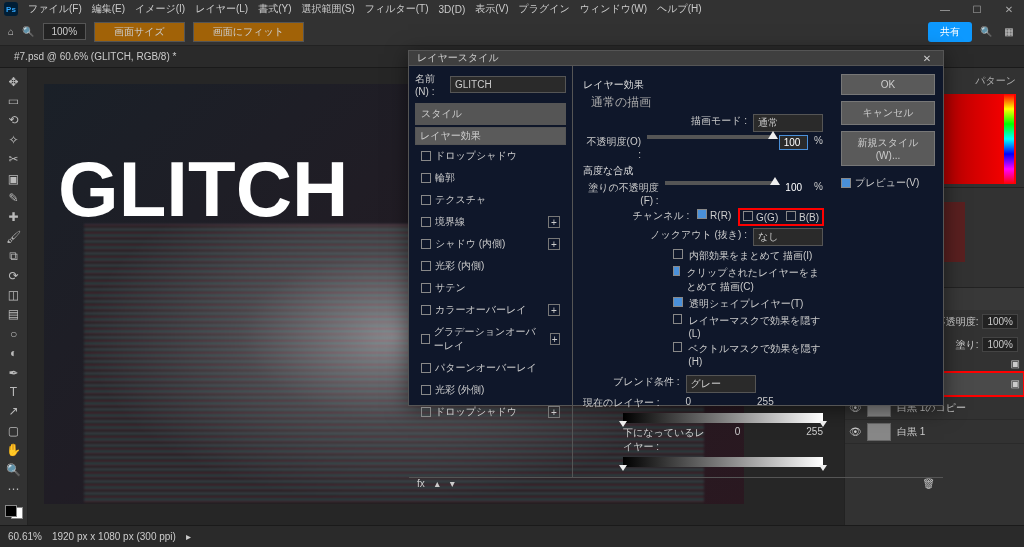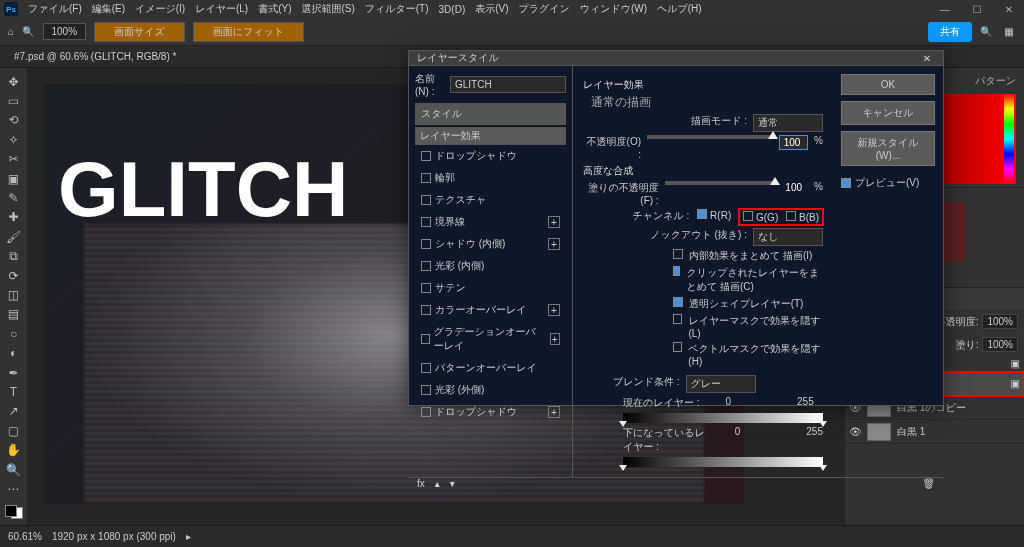--- a/index.html
+++ b/index.html
@@ -326,21 +326,21 @@
         <div class="field" style="justify-content:flex-start">
             <span class="chk"></span>
             <span>ベクトルマスクで効果を隠す(H)</span>
           </div>
       </div>
       <div class="blend">
         <div class="field" style="justify-content:flex-start;margin-left:30px">
             <span>ブレンド条件 :</span>
             <span class="sel">グレー</span>
           </div>
-        <div class="field" style="justify-content:flex-start;margin-left:40px">
+        <div class="field" style="justify-content:flex-start;">
             <span>現在のレイヤー :</span>
             <span style="margin-left:20px">0</span>
             <span style="margin-left:60px">255</span>
           </div>
         <div class="grad" style="margin-left:40px;width:200px">
             <div class="tri2" style="left:-4px"></div>
             <div class="tri2" style="right:-4px"></div>
           </div>
         <div class="field" style="justify-content:flex-start;margin-left:40px">
             <span>下になっているレイヤー :</span>

